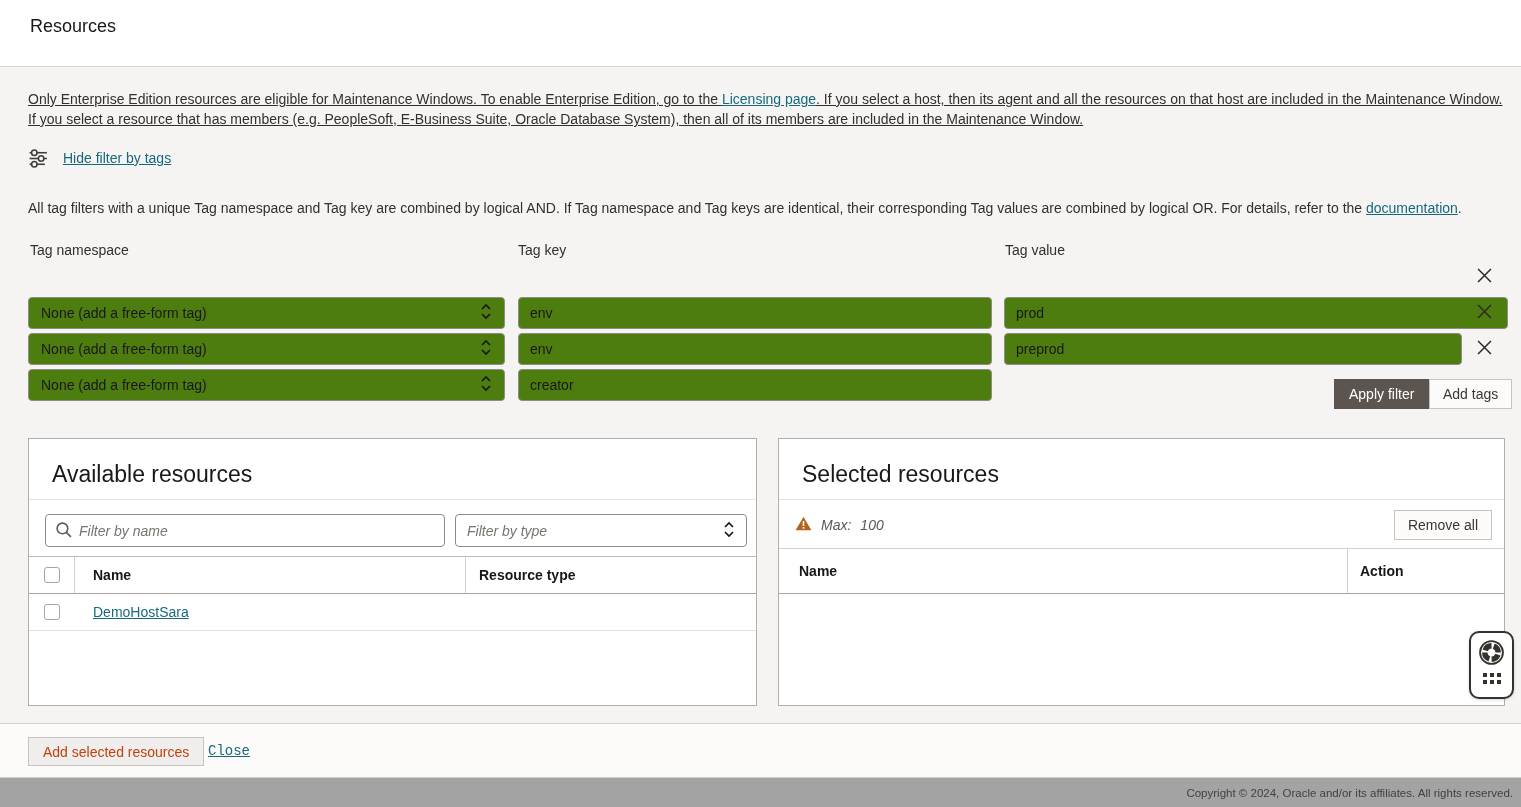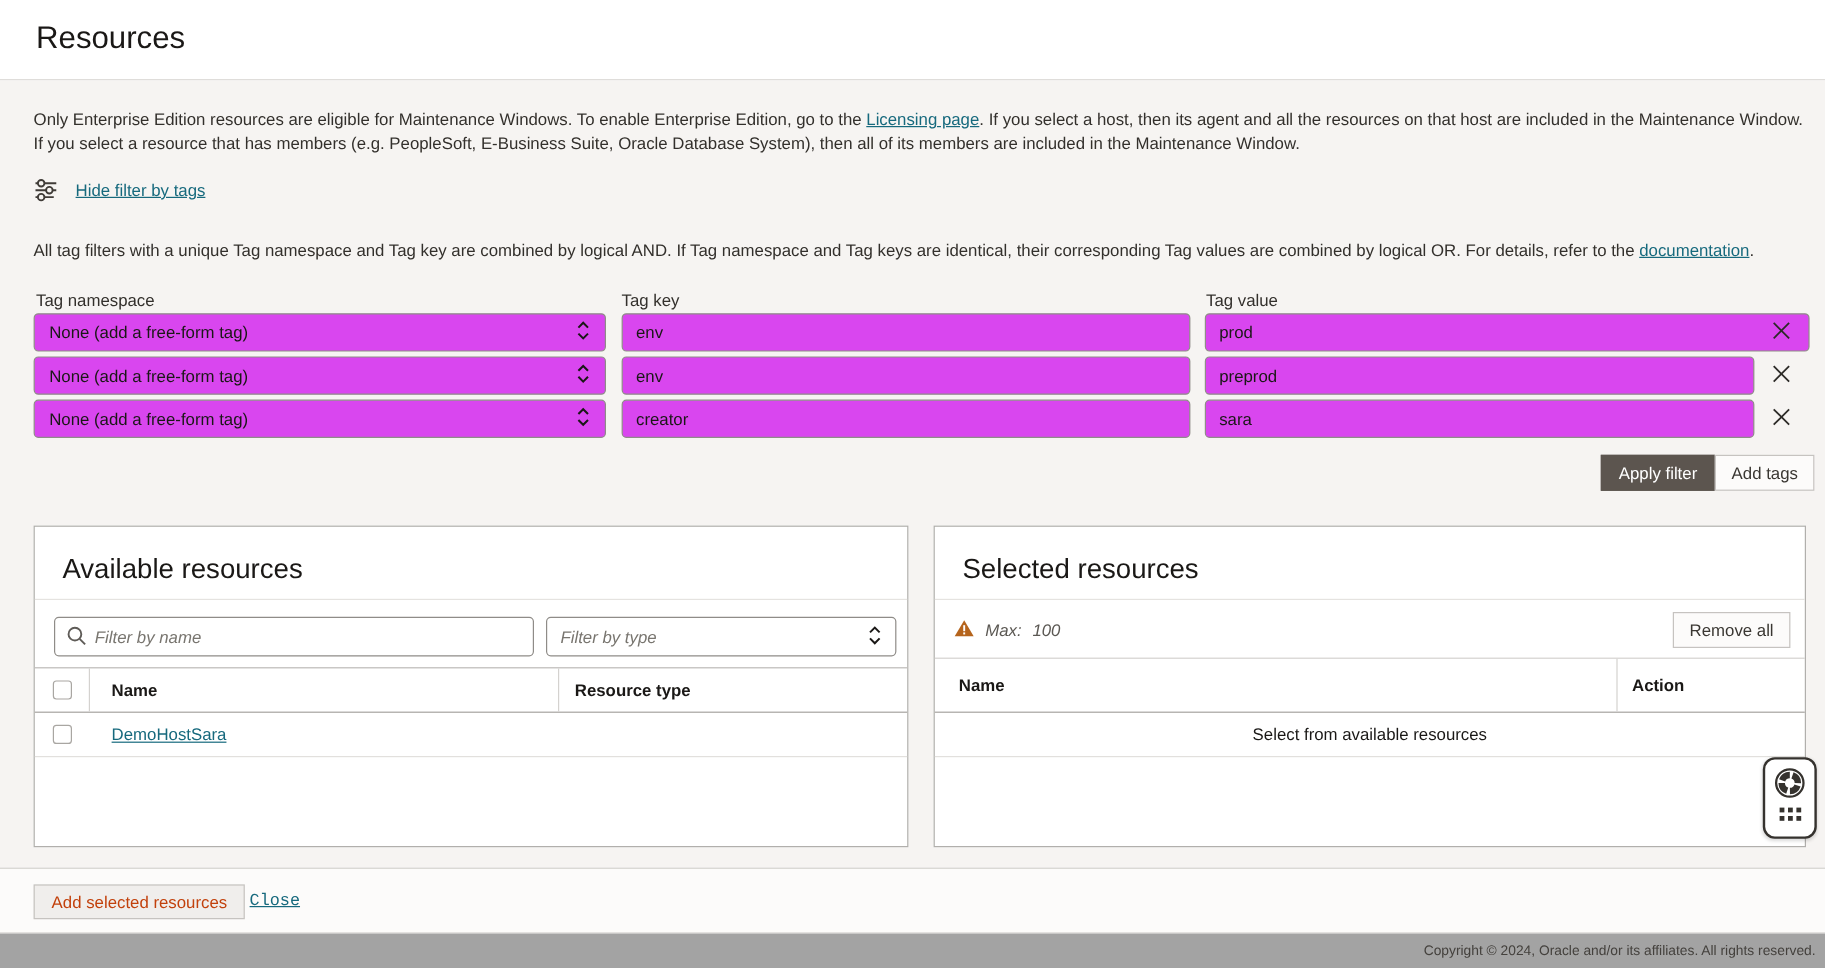--- a/index.html
+++ b/index.html
@@ -8,37 +8,37 @@
     font-family:"Liberation Sans", sans-serif;
     color:#1a1816;
     background:#ffffff;
     position:relative;
     font-size:14px;
   }
   a { color:#16697d; text-decoration:underline; cursor:pointer; }
 
   
   .header { position:absolute; top:0; left:0; width:1521px; height:67px; background:#ffffff; border-bottom:1px solid #d7d5d2; }
-  .page-title { position:absolute; left:30px; top:16px; font-size:26px; font-weight:400; color:#1a1816;text-align:right; }
+  .page-title { position:absolute; left:30px; top:16px; font-size:18px; font-weight:400; color:#1a1816;text-align:right; }
 
   
   .content { position:absolute; top:67px; left:0; width:1521px; height:656px; background:#f6f4f2; }
 
-  .intro { position:absolute; left:28px; top:22px; width:1478px; line-height:20px; color:#33302c; }
+  .intro { position:absolute; left:28px; top:22px; width:1478px; line-height:20px; color:#33302c;text-decoration:underline; }
 
   .filter-toggle { position:absolute; left:28px; top:80px; display:flex; align-items:center; gap:14px; height:22px; }
   .filter-toggle svg { display:block; }
 
   .tag-info { position:absolute; left:28px; top:133px; width:1478px; color:#33302c; }
 
   .tag-label { position:absolute; top:175px; color:#33302c; }
 
   .tag-row-select, .tag-input {
-    position:absolute; height:32px; background:#d946ef;
-    border:1px solid #8f8c88; border-radius:4px; font-size:14px; color:#1a1816;
+    position:absolute; height:32px; background:#4d7c0f;
+    border:1px solid #8f8c88; border-radius:4px; font-size:14px; color:#1a1816;margin-top:36px;
   }
   .tag-row-select { display:flex; align-items:center; justify-content:space-between; padding:0 12px; cursor:pointer; }
   .tag-input { padding:0 11px; font-family:"Liberation Sans", sans-serif; }
   input::placeholder { font-style:italic; color:#78756f; }
 
   .x-btn { position:absolute; width:24px; height:24px; display:flex; align-items:center; justify-content:center; cursor:pointer; background:transparent; border:none; }
 
   .btn { font-family:"Liberation Sans", sans-serif; font-size:14px; border-radius:0; cursor:pointer; }
   .btn-primary { position:absolute; left:1334px; top:312px; height:30px; padding:0 14px; background:#5c554f; color:#ffffff; border:1px solid #5c554f; }
   .btn-secondary { background:#fcfbfa; color:#3a3732; border:1px solid #c6c3c0; }
@@ -154,21 +154,20 @@
   </button>
 
   <div class="tag-row-select" style="left:28px; top:266px; width:477px;">
     <span>None (add a free-form tag)</span>
     <span><svg width="12" height="17" viewBox="0 0 12 17" fill="none" stroke="#1a1816" stroke-width="1.7">
           <path d="M2 6 L6 2 L10 6"></path>
           <path d="M2 11 L6 15 L10 11"></path>
         </svg></span>
   </div>
   <input class="tag-input" style="left: 518px; top: 266px; width: 474px;" value="creator">
-  <input class="tag-input" style="left: 1004px; top: 266px; width: 458px;" value="sara">
   <button class="x-btn" style="left:1472px; top:270px;">
     <span><svg width="15" height="15" viewBox="0 0 14 14" stroke="#2c2a27" stroke-width="1.4">
           <line x1="1" y1="1" x2="13" y2="13"></line>
           <line x1="13" y1="1" x2="1" y2="13"></line>
         </svg></span>
   </button>
 
   <button class="btn btn-primary">Apply filter</button>
   <button class="btn btn-secondary btn-addtags">Add tags</button>
 
@@ -226,21 +225,20 @@
         <span class="max-text">Max:</span>
         <span class="max-text">100</span>
       </div>
       <button class="btn btn-secondary btn-removeall">Remove all</button>
     </div>
 
     <div class="sel-thead">
       <div class="sel-col-name">Name</div>
       <div class="sel-col-action">Action</div>
     </div>
-    <div class="sel-empty">Select from available resources</div>
   </div>
 
   <div class="help-widget">
     <span>
       <svg width="27" height="27" viewBox="0 0 26 26" fill="none">
         <circle cx="13" cy="13" r="11" stroke="#35322e" stroke-width="1.8"></circle>
         <circle cx="13" cy="13" r="6.5" stroke="#35322e" stroke-width="5.2" stroke-dasharray="8 2.2" transform="rotate(18 13 13)"></circle>
       </svg>
     </span>
     <span class="dots-grid">

